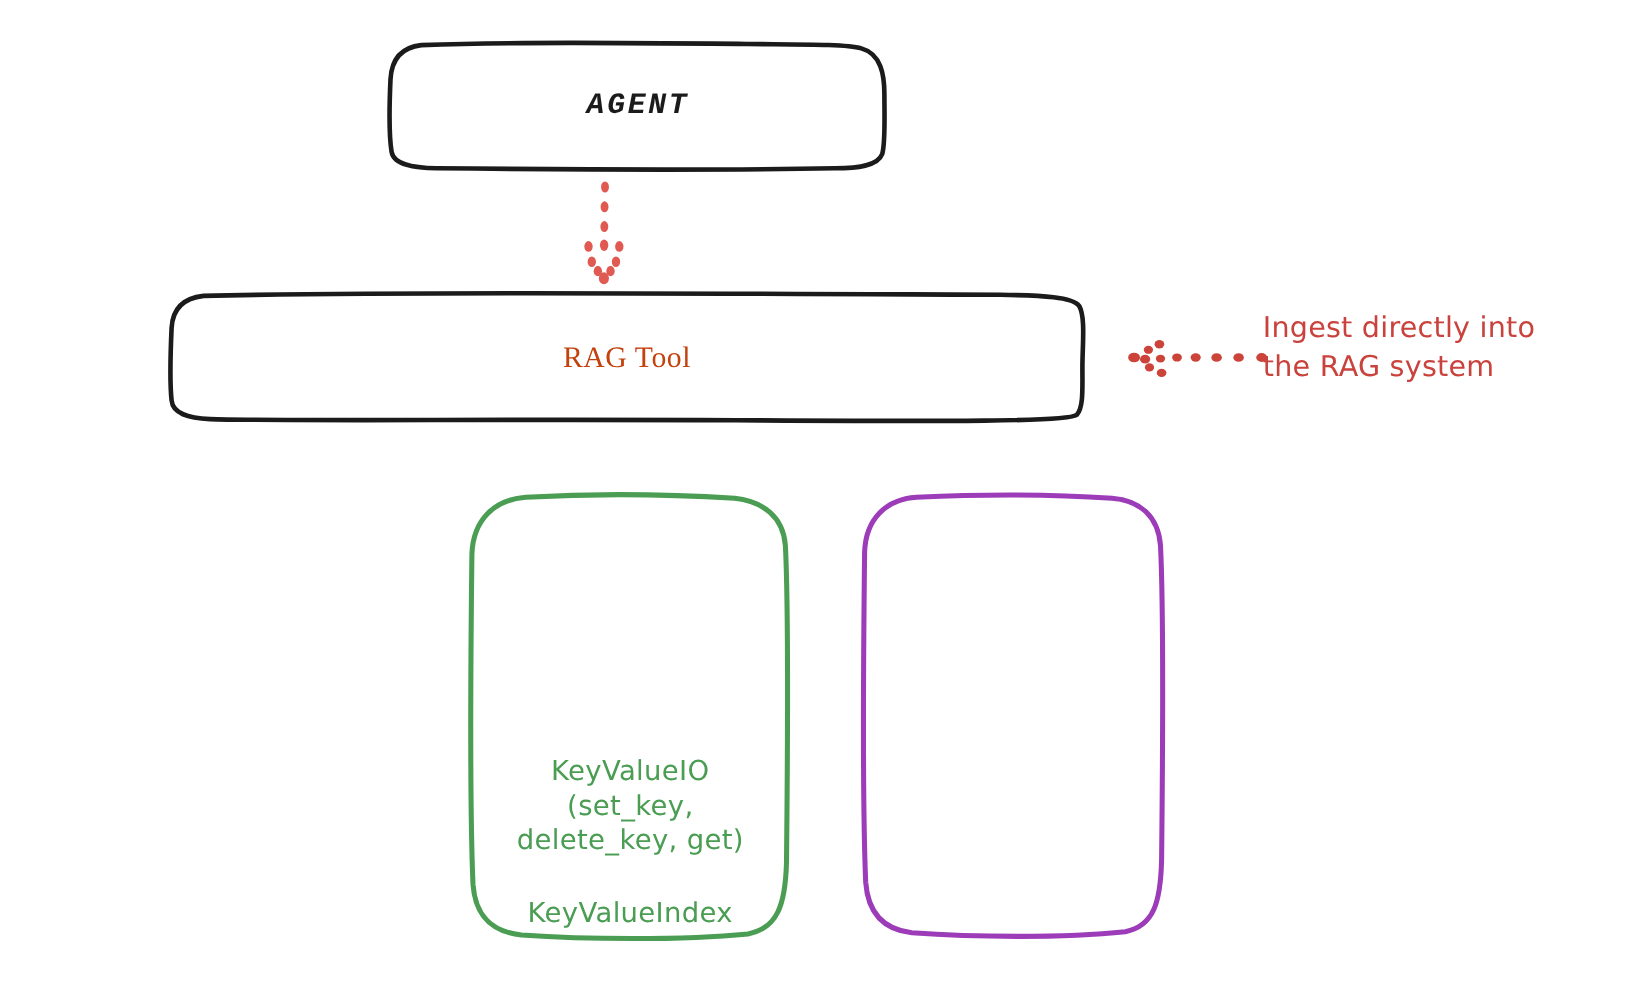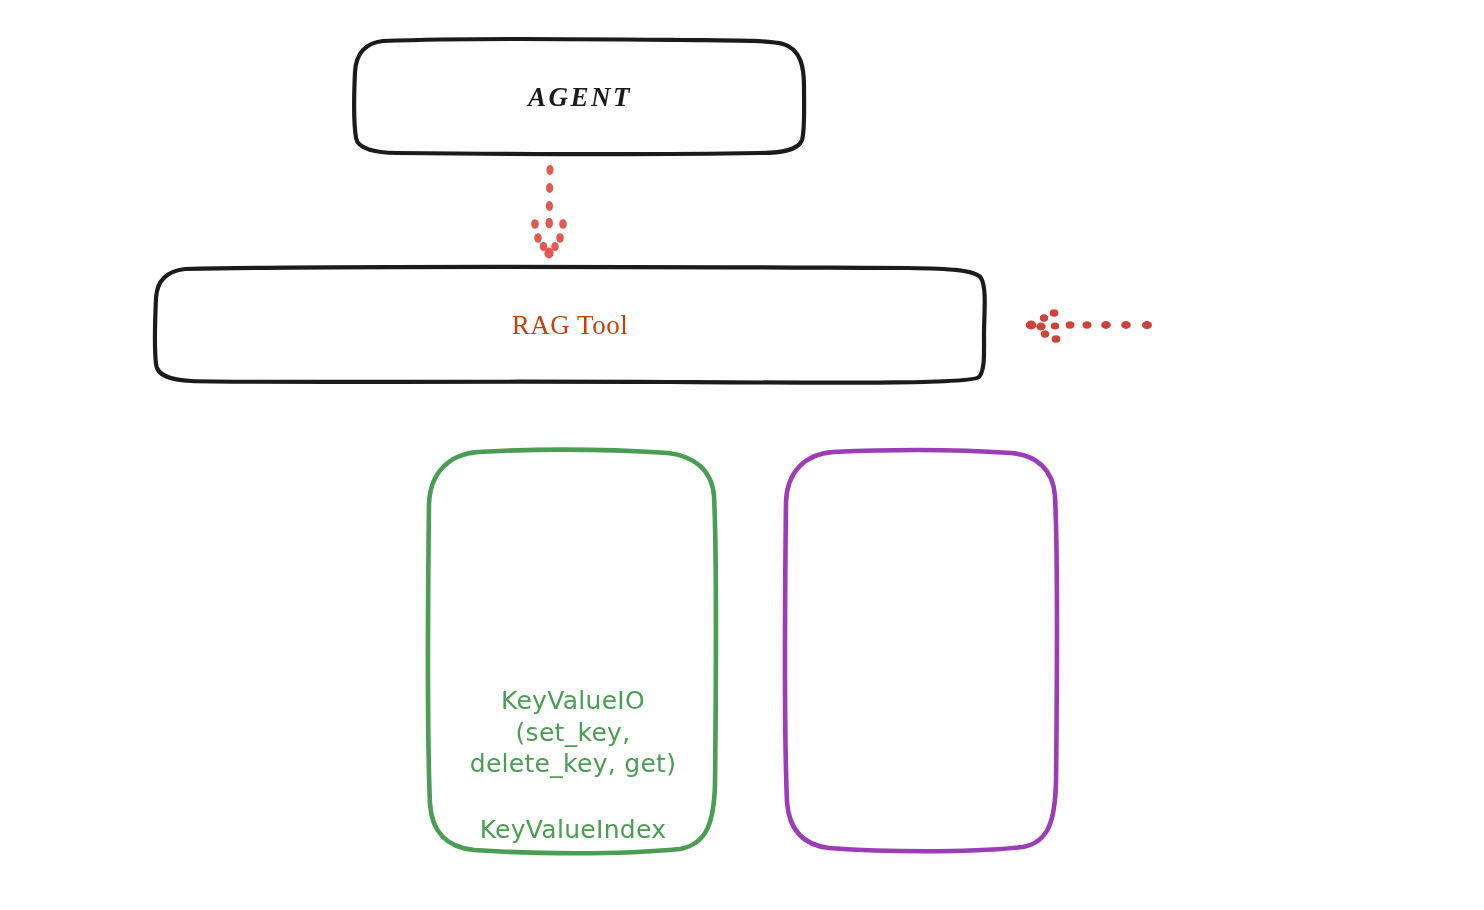--- a/index.html
+++ b/index.html
@@ -52,21 +52,21 @@
   }
 
   
   #agent-box {
     left: 355px;
     top: 40px;
     width: 450px;
     height: 114px;
   }
   #agent-box .title {
-    font-family: Liberation Serif, serif;
+    font-family: Liberation Mono, monospace;
     font-style: italic;
     font-weight: 700;
     font-size: 27px;
     letter-spacing: 2.5px;
     color: #1b1b1b;
   }
 
   
   #rag-tool-box {
     left: 155px;
@@ -225,20 +225,22 @@
 
       <ellipse cx="13" cy="29" rx="5.4" ry="4.4"></ellipse>
       <ellipse cx="23" cy="30.5" rx="4.6" ry="4"></ellipse>
       <ellipse cx="36" cy="17" rx="4.4" ry="3.8"></ellipse>
       <ellipse cx="26" cy="22" rx="4.2" ry="3.7"></ellipse>
       <ellipse cx="27" cy="38" rx="4.2" ry="3.7"></ellipse>
       <ellipse cx="38" cy="43" rx="4.4" ry="3.8"></ellipse>
     </g>
   </svg>
 
+  <div id="ingest-annotation">Ingest directly into
+the RAG system</div>
 
 
   <div class="node provider" id="keyvalueio-box">
     <svg class="sketch" viewBox="0 0 302 417" preserveAspectRatio="none">
       <path d="M56,8 C128,4 198,6 246,9 C272,12 290,26 292,52
                C295,112 294,244 293,340 C292,378 285,400 258,405
                C198,411 108,410 52,406 C24,403 10,388 8,360
                C5,290 6,146 7,60 C8,28 28,10 56,8 Z" fill="#ffffff" stroke="#4a9d52" stroke-width="4.6" stroke-linecap="round" stroke-linejoin="round"></path>
     </svg>
     <div class="label-stack">

